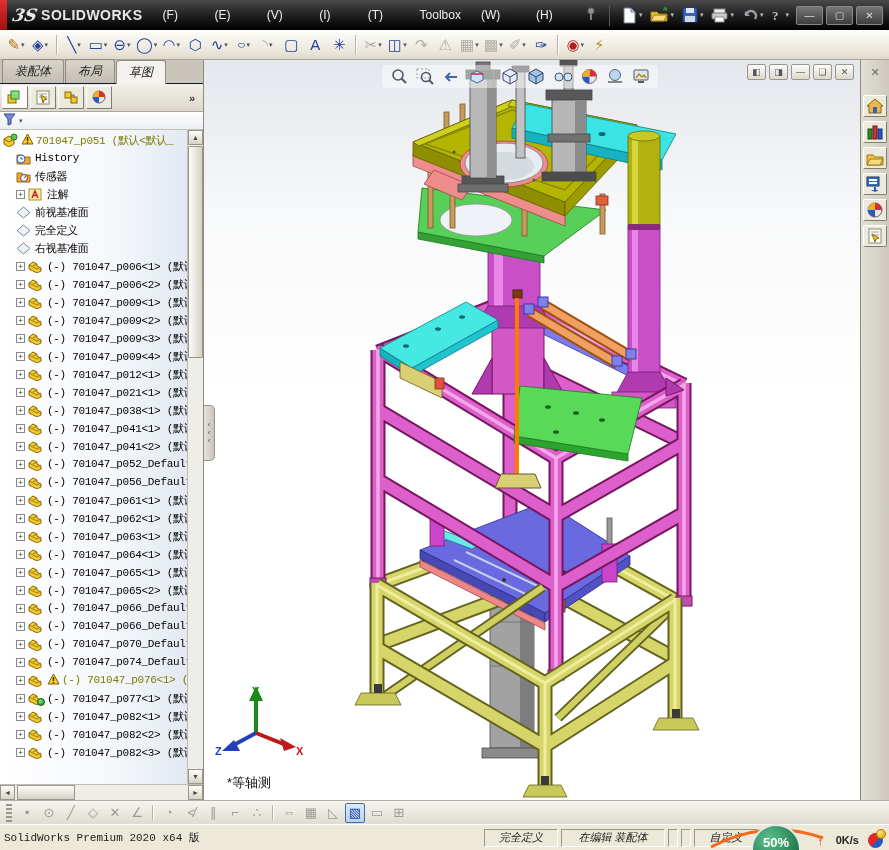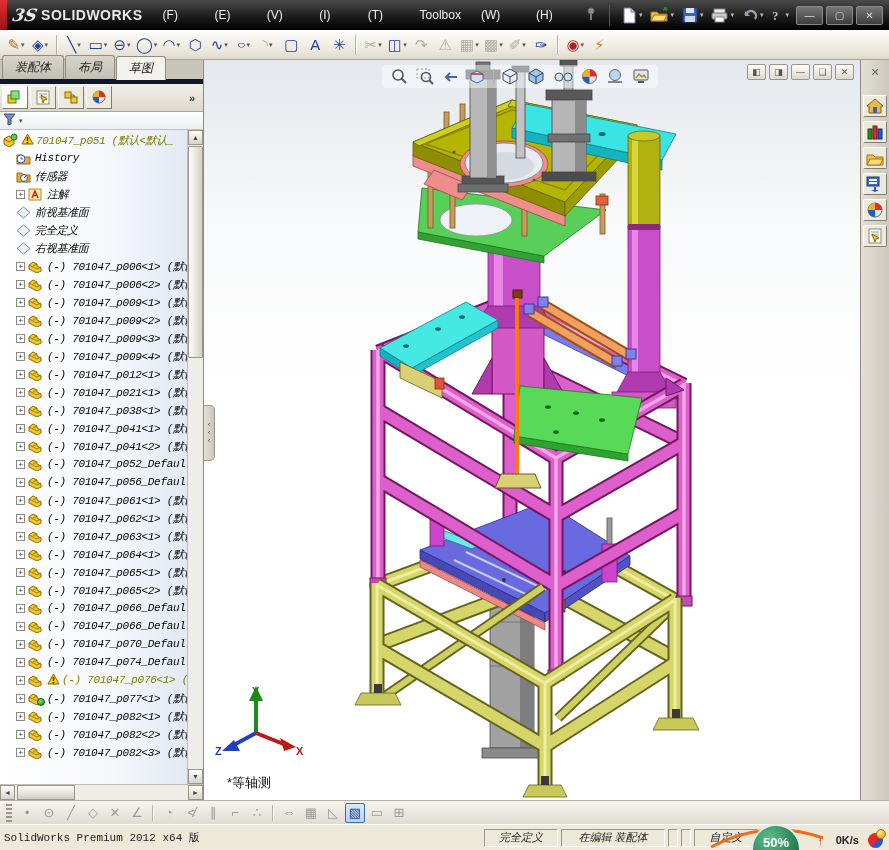--- a/index.html
+++ b/index.html
@@ -29,31 +29,31 @@
     font-size:15px;color:#23409a;border:1px solid transparent;border-radius:2px;}
   .tb.disabled{color:#b0aca4;}
   .tb.sep{min-width:2px;width:2px;height:20px;background:#b7b2a6;border-right:1px solid #fff;margin:0 4px;padding:0;}
   .tb.dd::after{content:"▾";font-size:7px;color:#555;margin-left:1px;}
   .tb i{font-style:normal;}
   .gi-ellipse-icon i{display:inline-block;transform:scaleY(.65);}
 
   
   .main{display:flex;height:740px;}
   .left-col{width:204px;display:flex;flex-direction:column;background:#ece9e0;border-right:1px solid #8e8a80;}
-  .cmtabs{height:24px;background:#c9c5bb;display:flex;align-items:flex-end;padding-left:2px;border-bottom:5px solid #0f172a;}
+  .cmtabs{height:24px;background:#c9c5bb;display:flex;align-items:flex-end;padding-left:2px;border-bottom:1px solid #0f172a;}
   .cmtab{padding:3px 12px;margin-right:1px;font-size:12px;background:linear-gradient(#d9d5cb,#c2beb4);
     border:1px solid #908c82;border-bottom:none;border-radius:3px 3px 0 0;color:#222;}
   .cmtab.active{background:#f4f2ec;position:relative;top:1px;}
   .panel-tabs{height:28px;display:flex;align-items:center;background:linear-gradient(#f2efe8,#dcd8cd);padding:2px;border-bottom:1px solid #aaa69c;}
   .ptab{width:26px;height:23px;margin-right:2px;background:#ece9dd;border:1px solid;border-color:#fff #807c72 #807c72 #fff;
     display:flex;align-items:center;justify-content:center;}
   .ptab.active{background:#fbfaf6;}
   .pt-more{margin-left:auto;font-size:11px;color:#333;padding-right:6px;font-weight:bold;}
   .filter-row{height:18px;display:flex;align-items:center;background:linear-gradient(#fff,#eceef2);padding-left:3px;border-bottom:1px solid #c6c2b8;}
-  .treewrap{position:relative;flex:1;overflow:hidden;background:linear-gradient(90deg,#ffffff,#f5f7fb 55%,#dfe6f1);font-style:italic;}
+  .treewrap{position:relative;flex:1;overflow:hidden;background:linear-gradient(90deg,#ffffff,#f5f7fb 55%,#dfe6f1);}
   .tree{position:absolute;left:0;top:0;right:16px;bottom:0;padding-top:1px;}
   .trow{height:18px;display:flex;align-items:center;padding-left:16px;white-space:nowrap;overflow:hidden;font-size:11px;color:#000;}
   .trow.root{padding-left:2px;}
   .trow .exp{width:9px;height:9px;border:1px solid #888;background:#fff;color:#333;font-size:8px;line-height:7px;
     text-align:center;margin-right:3px;display:none;flex:none;}
   .trow.expand .exp{display:block;}
   .trow .ic{width:16px;height:14px;margin-right:3px;flex:none;position:relative;display:flex;align-items:center;}
   .trow .ic svg{display:none;}
   .trow.part  svg.i-part{display:block;}
   .trow.root  svg.i-root{display:block;}
@@ -1192,21 +1192,21 @@
       <span class="bb gi-draft-quality-icon">
         <i>▭</i>
       </span>
       <span class="bb gi-design-table-icon">
         <i>⊞</i>
       </span>
   </span>
 </div>
 
 <div class="statusbar">
-  <span class="sb-left">SolidWorks Premium 2012 x64 版</span>
+  <span class="sb-left">SolidWorks Premium 2020 x64 版</span>
   <span style="display:flex;align-items:center;">
     <span class="cell" style="width: 74px; margin-left: 22px;">
         <i>完全定义</i>
       </span>
       <span class="cell" style="width: 104px;">
         <i>在编辑  装配体</i>
       </span>
       <span class="cell" style="width: 9px;">
         <i></i>
       </span>

